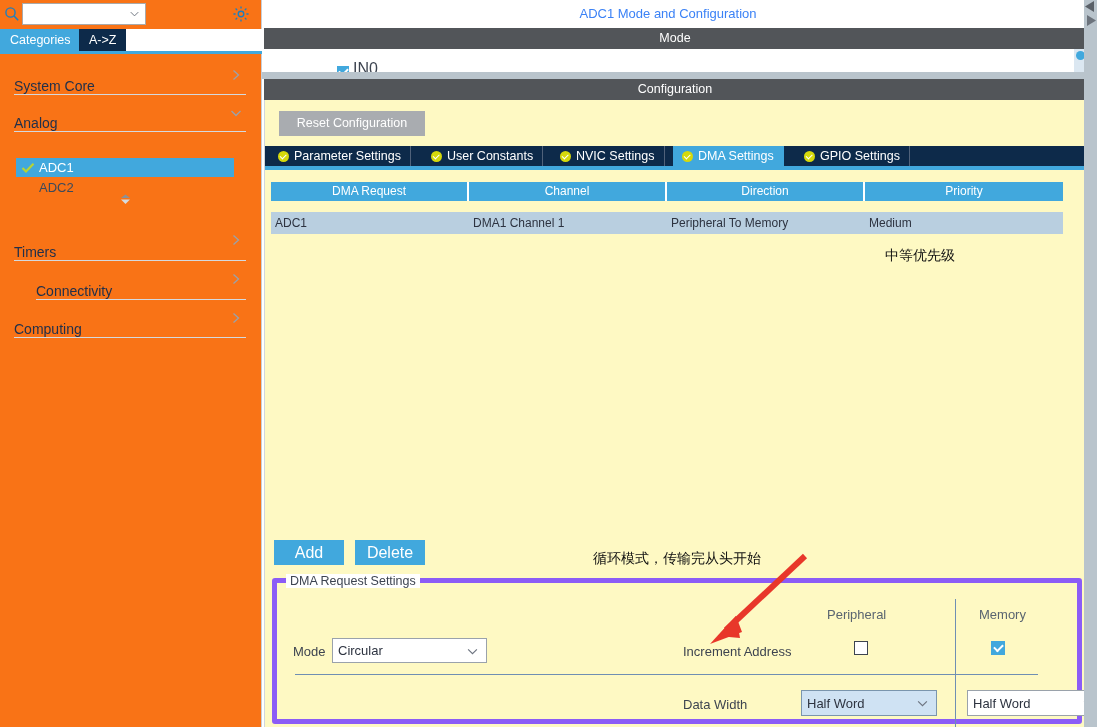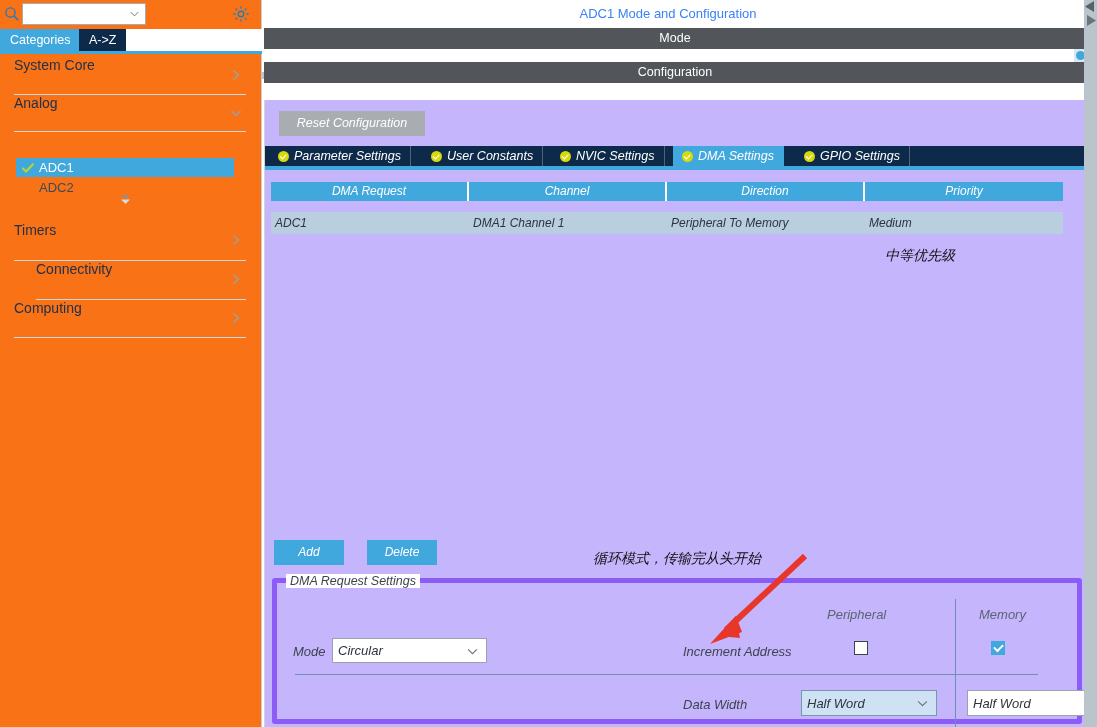--- a/index.html
+++ b/index.html
@@ -100,21 +100,21 @@
     left: 0; top: 57px;
     width: 262px;
     bottom: 0;
   }
   .cat-item {
     position: relative;
     height: 37px;
     margin: 0 16px 0 14px;
     border-bottom: 1px solid #d4d9de;
     display: flex;
-    align-items: flex-start;
+    align-items: flex-end;
     cursor: default;
   }
   .cat-label {
     font-size: 14px;
     color: #22304a;
   }
   .cat-chev {
     position: absolute;
     right: 4px; top: 12px;
     width: 12px; height: 12px;
@@ -174,21 +174,21 @@
     position: absolute;
     left: 2px;
     width: 822px; height: 21px;
     line-height: 21px;
     text-align: center;
     background: #525559;
     color: #ffffff;
     font-size: 12.5px;
   }
   .band.mode   { top: 28px; }
-  .band.config { top: 62px; }
+  .band.config { top: 79px; }
 
   .mode-body {
     position: absolute;
     left: 2px; top: 49px;
     width: 822px; height: 23px;
     background: #ffffff;
   }
   .in0-wrap {
     position: absolute;
     left: 34px; top: 11px;
@@ -219,24 +219,23 @@
     left: 0; top: 72px;
     width: 835px; height: 7px;
     background: #b9c4cc;
   }
 
   .config-body {
     position: absolute;
     left: 2px; top: 100px;
     width: 822px;
     bottom: 0;
-    background: #c4b5fd;
+    background: #fef9c3;
     border-left: 1px solid #cfd6dc;
     border-right: 1px solid #cfd6dc;
-    font-style: italic;
   }
 
   .reset-btn {
     position: absolute;
     left: 14px; top: 11px;
     width: 146px; height: 25px;
     line-height: 25px;
     text-align: center;
     background: #a9acb0;
     color: #ffffff;
@@ -332,25 +331,25 @@
   .cn-note.b { left: 328px; top: 450px; }
 
   .ad-btn {
     position: absolute;
     top: 440px;
     width: 70px; height: 25px;
     line-height: 25px;
     text-align: center;
     background: #41a8dd;
     color: #ffffff;
-    font-size: 12px;
+    font-size: 16px;
     cursor: default;
   }
   .ad-btn.add { left: 9px; }
-  .ad-btn.del { left: 90px; margin-left: 12px; }
+  .ad-btn.del { left: 90px; }
 
   .groupbox {
     position: absolute;
     left: 7px; top: 478px;
     width: 810px; height: 146px;
     border: 5px solid #8b5cf6;
     border-radius: 3px;
   }
   .group-legend {
     position: absolute;

